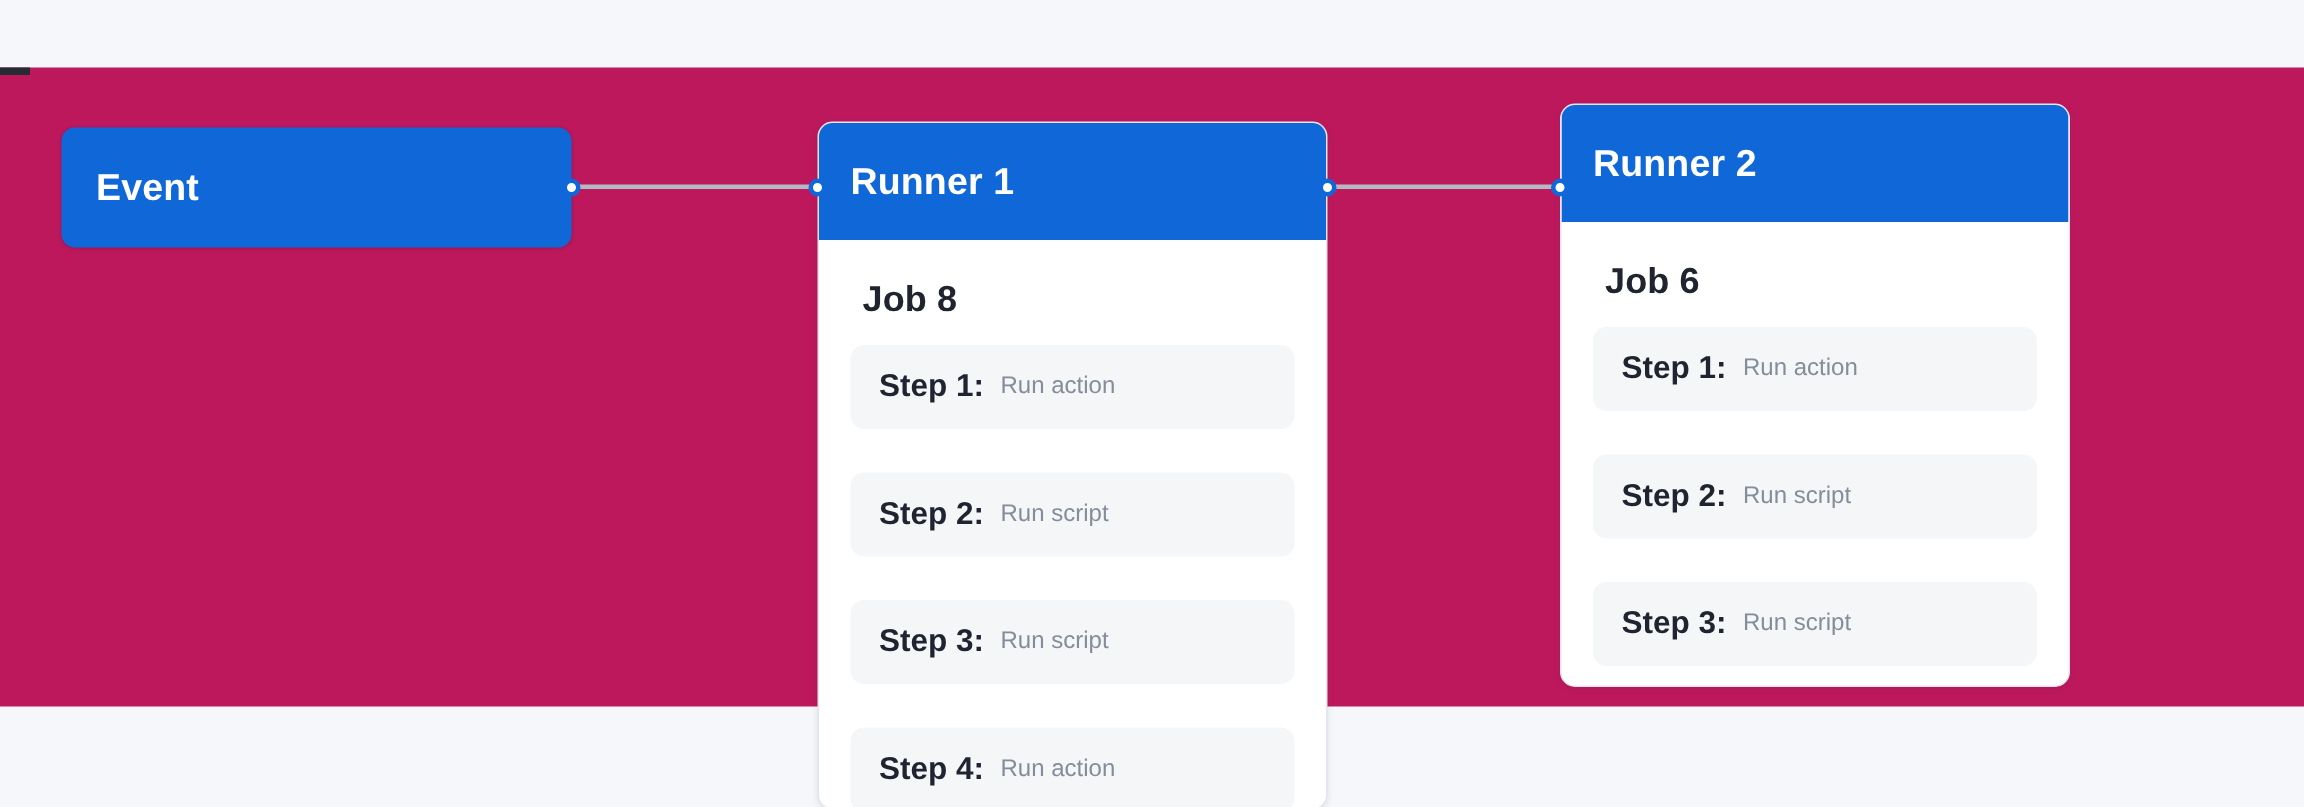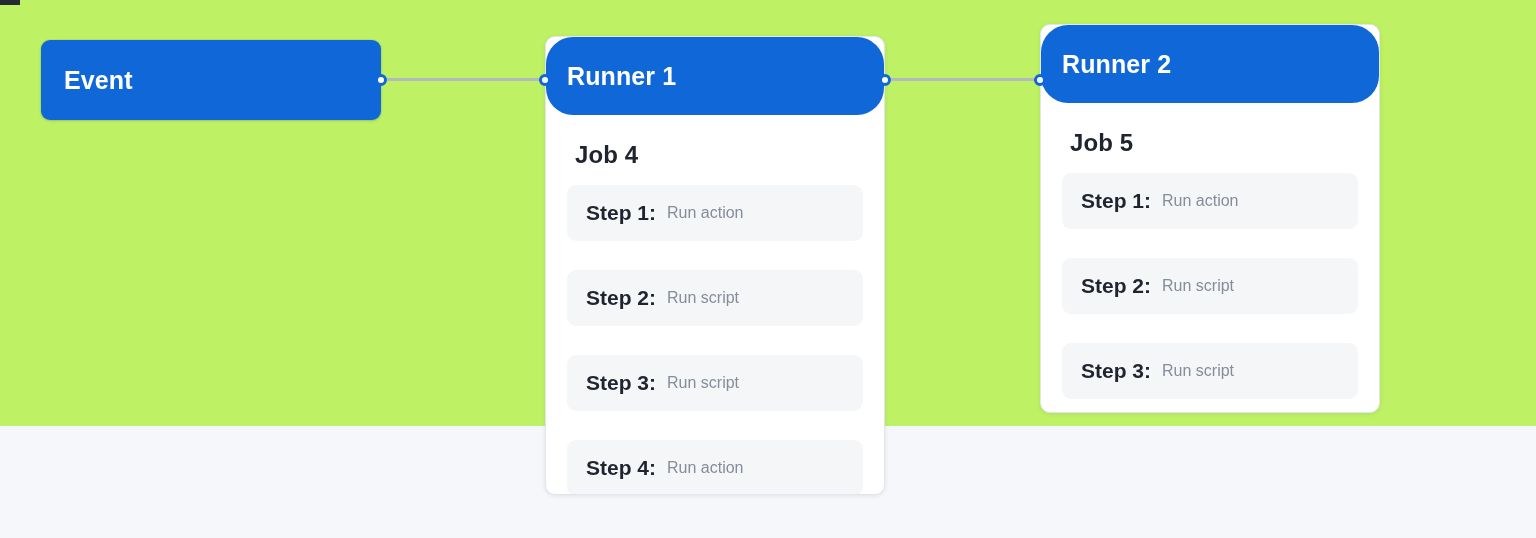--- a/index.html
+++ b/index.html
@@ -10,21 +10,22 @@
     width: 1536px;
     height: 538px;
     background: #f5f7fa;
     font-family: "Liberation Sans", sans-serif;
     overflow: hidden;
   }
   #canvas {
     position: relative;
     width: 1536px;
     height: 426px;
-    background: #bef264;
+    background: #be185d;
+    margin-top: 45px;
   }
 
   
   .corner-mark {
     position: absolute;
     left: 0;
     top: 0;
     width: 20px;
     height: 5px;
     background: #262b33;
@@ -82,21 +83,20 @@
     overflow: hidden;
     z-index: 4;
   }
   .runner-header {
     height: 78px;
     background: #1068d8;
     display: flex;
     align-items: center;
     padding-left: 21px;
     box-sizing: border-box;
-    border-radius: 27px;
   }
   .runner-title {
     color: #ffffff;
     font-size: 25px;
     font-weight: bold;
     letter-spacing: 0.1px;
   }
   .runner-body {
     padding: 14px 21px 24px 21px;
   }
@@ -159,21 +159,21 @@
   <div class="event-node">
     <span class="event-label">Event</span>
   </div>
   <div class="handle" id="handle-event-out"></div>
 
   <div class="runner-card" id="runner-1">
     <div class="runner-header">
       <span class="runner-title">Runner 1</span>
     </div>
     <div class="runner-body">
-      <div class="job-title">Job 4</div>
+      <div class="job-title">Job 8</div>
       <div class="steps">
         <div class="step-chip">
           <span class="step-key">Step 1:</span>
           <span class="step-val">Run action</span>
         </div>
         <div class="step-chip">
           <span class="step-key">Step 2:</span>
           <span class="step-val">Run script</span>
         </div>
         <div class="step-chip">
@@ -188,21 +188,21 @@
     </div>
   </div>
   <div class="handle" id="handle-r1-in"></div>
   <div class="handle" id="handle-r1-out"></div>
 
   <div class="runner-card" id="runner-2">
     <div class="runner-header">
       <span class="runner-title">Runner 2</span>
     </div>
     <div class="runner-body">
-      <div class="job-title">Job 5</div>
+      <div class="job-title">Job 6</div>
       <div class="steps">
         <div class="step-chip">
           <span class="step-key">Step 1:</span>
           <span class="step-val">Run action</span>
         </div>
         <div class="step-chip">
           <span class="step-key">Step 2:</span>
           <span class="step-val">Run script</span>
         </div>
         <div class="step-chip">

